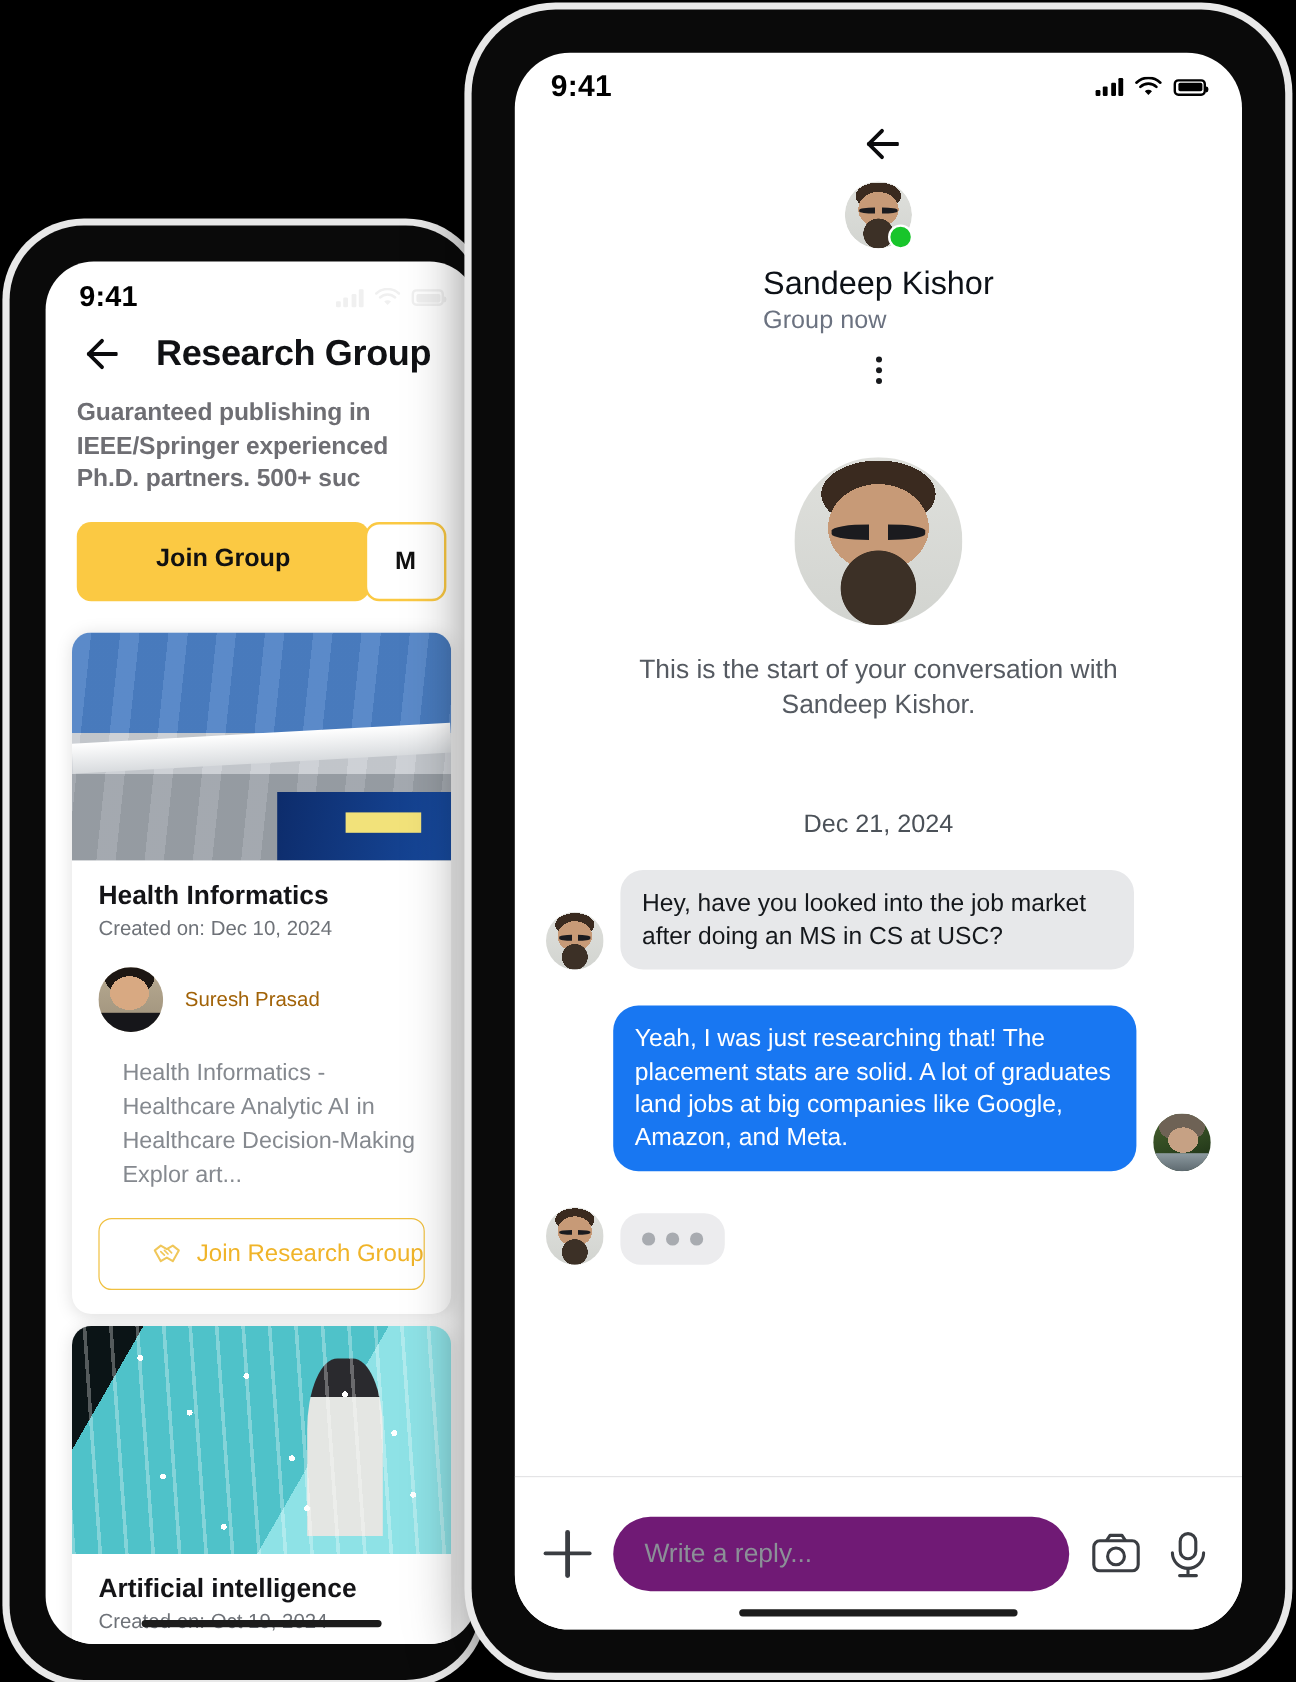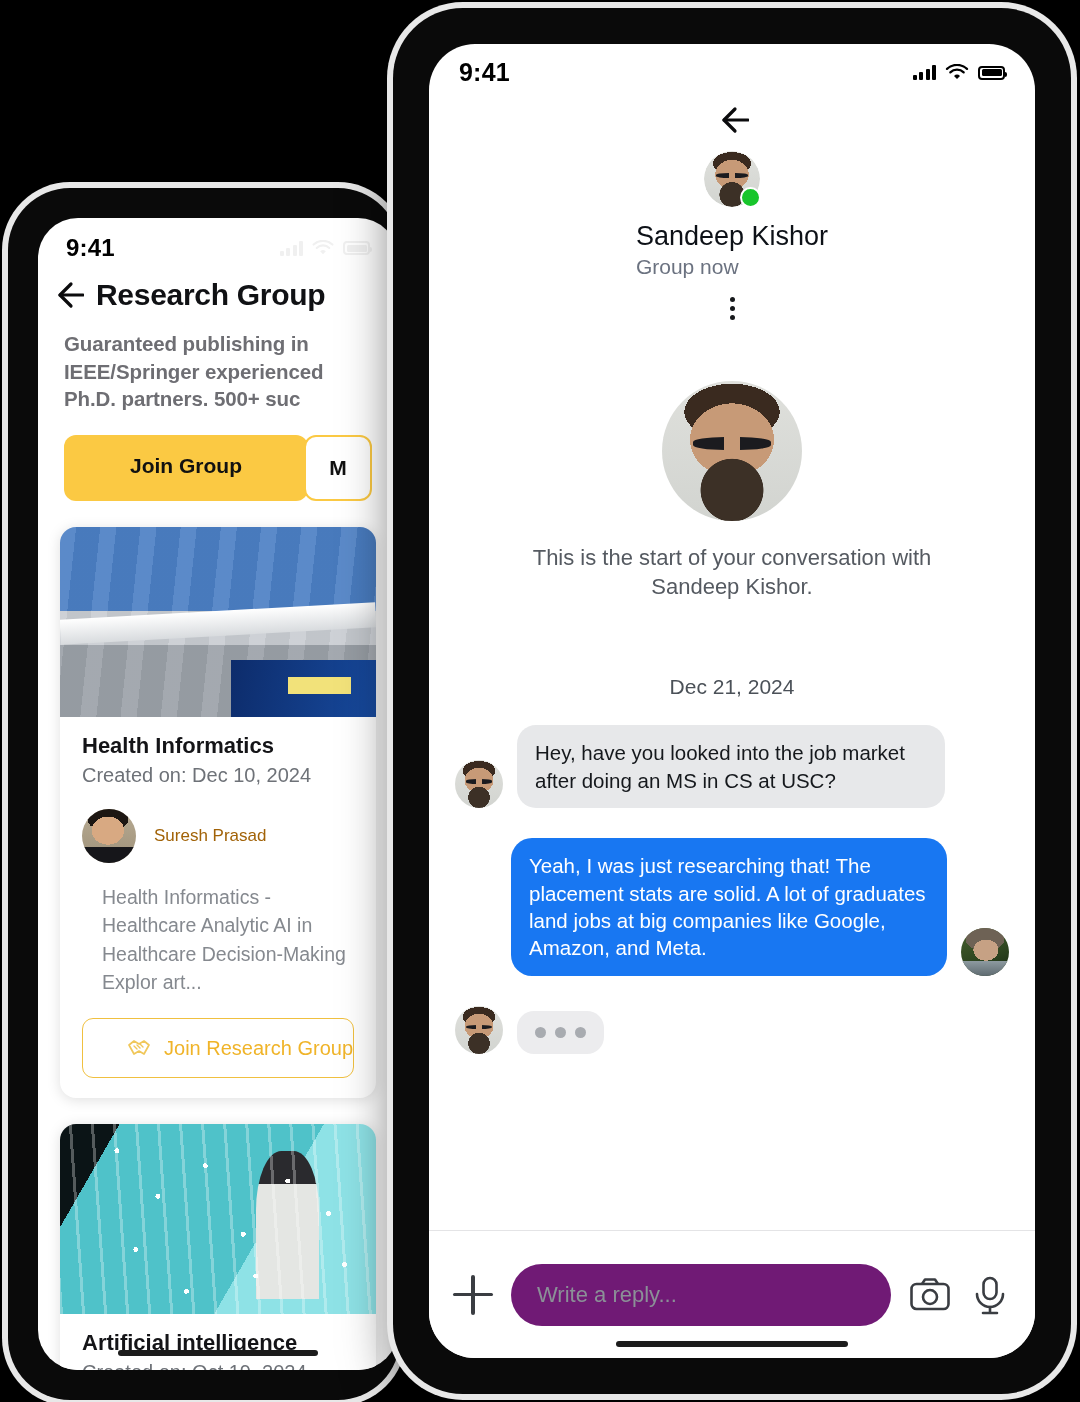--- a/index.html
+++ b/index.html
@@ -81,39 +81,39 @@
   .reply-box{flex:1;height:62px;border-radius:34px;background:#701a75;
              display:flex;align-items:center;padding:0 26px;box-sizing:border-box;}
   .reply-box span{font-size:22px;color:#8b9097;}
   .ic-btn{width:42px;height:42px;flex:none;cursor:pointer;}
 
   
   .rg-statusbar{display:flex;align-items:center;justify-content:space-between;
        padding:16px 28px 2px 28px;}
   .rg-statusbar .sb-time{font-size:24px;}
   .rg-faint{opacity:.06;}
-  .rg-hdr{display:flex;align-items:center;padding:14px 12px 18px;gap:12px;}
+  .rg-hdr{display:flex;align-items:center;padding:14px 26px 18px;gap:32px;}
   .rg-title{font-size:30px;font-weight:700;color:#101114;letter-spacing:-.3px;}
   .rg-desc{padding:0 26px;font-size:20.5px;font-weight:700;color:#6e6e73;
            line-height:1.35;letter-spacing:-.1px;}
   .rg-actions{display:flex;gap:0;padding:22px 26px 0;}
   .btn-join{background:#fbc943;color:#111;font-weight:700;font-size:21px;
             border-radius:12px;padding:19px 0;width:244px;text-align:center;
             flex:none;}
   .btn-more{background:#fff;border:2px solid #fbc943;border-radius:12px;
             padding:19px 0;flex:1;text-align:center;font-weight:700;
             font-size:21px;color:#111;margin-left:-4px;}
   .rg-list{padding:26px 22px 0;}
   .rg-card{background:#fff;border-radius:16px;
            box-shadow:0 2px 14px rgba(0,0,0,.13);overflow:hidden;
-           margin-bottom:26px;}
+           margin-bottom:10px;}
   .rg-img{height:190px;position:relative;overflow:hidden;}
   .rg-card-body{padding:16px 22px 20px;}
   .rg-card-title{font-size:22px;font-weight:700;color:#141417;}
-  .rg-card-date{font-size:20px;color:#6e7278;margin-top:5px;}
+  .rg-card-date{font-size:17px;color:#6e7278;margin-top:5px;}
   .rg-author{display:flex;align-items:center;gap:18px;margin-top:22px;}
   .rg-author .av{width:54px;height:54px;border-radius:50%;overflow:hidden;flex:none;}
   .rg-author .nm{font-size:17px;color:#a16207;}
   .rg-snippet{font-size:19.5px;color:#85898f;line-height:1.45;margin-top:20px;
               padding-left:20px;}
   .rg-joinbtn{margin-top:22px;border:1.6px solid #f0c040;border-radius:11px;
               height:58px;display:flex;align-items:center;justify-content:flex-end;
               gap:12px;color:#f0b429;font-size:20px;}
 
   

